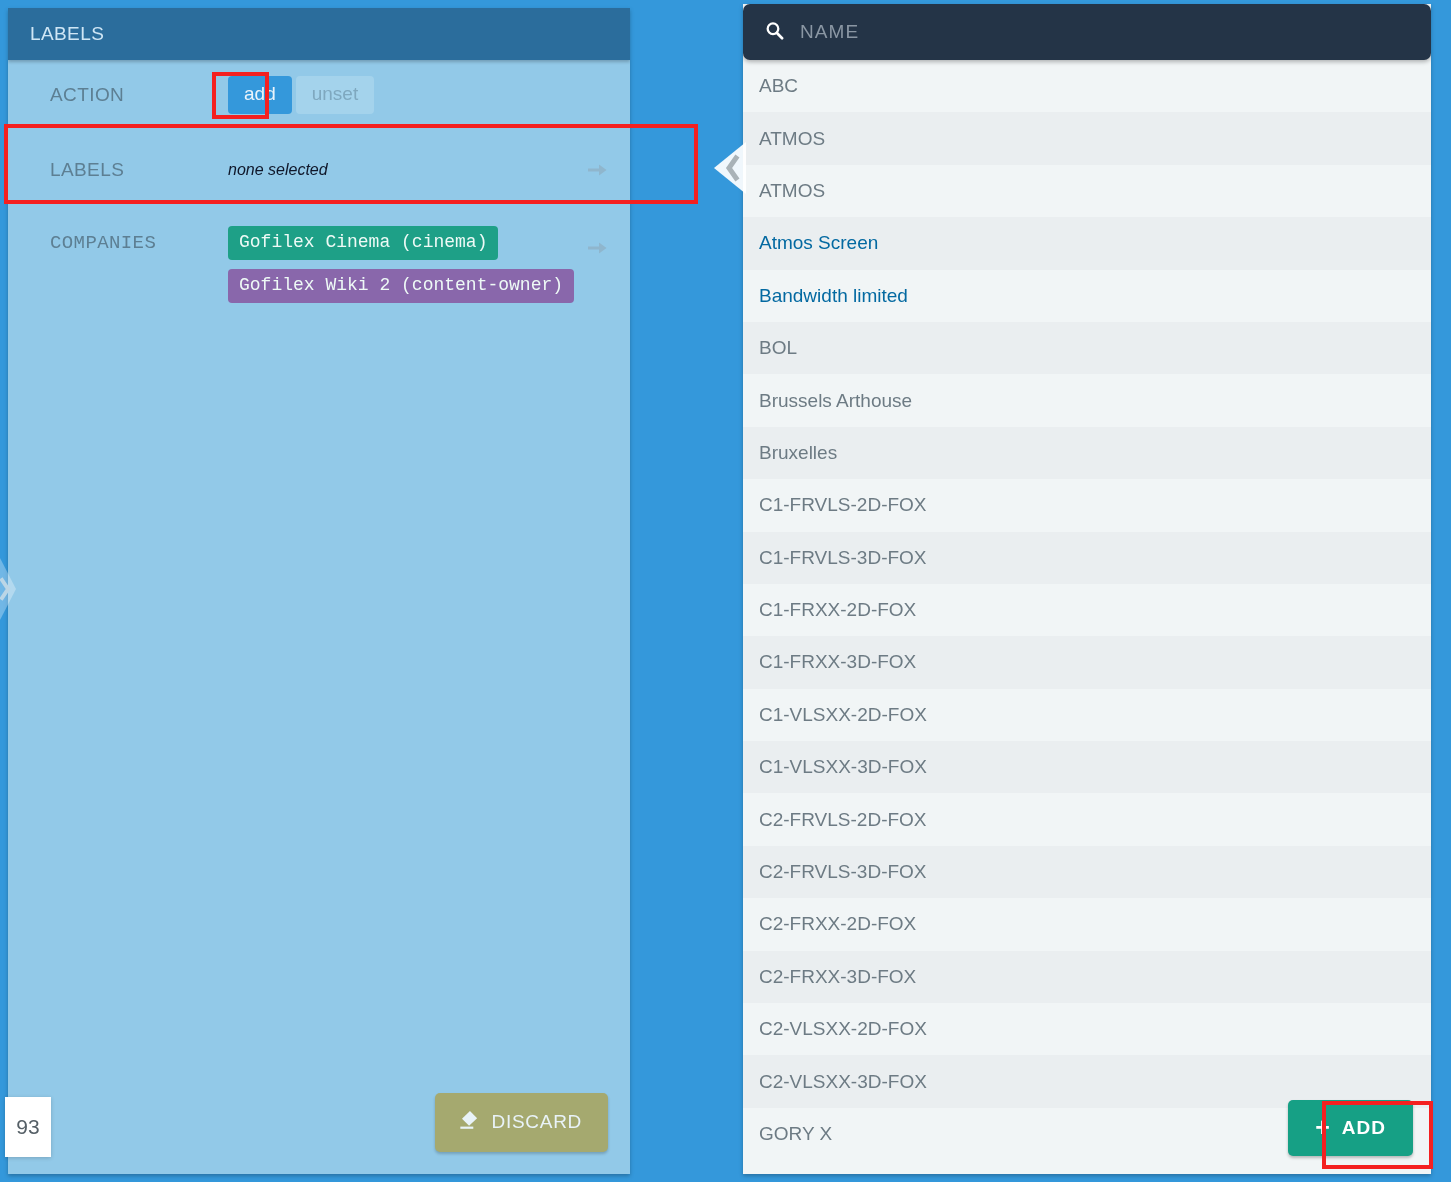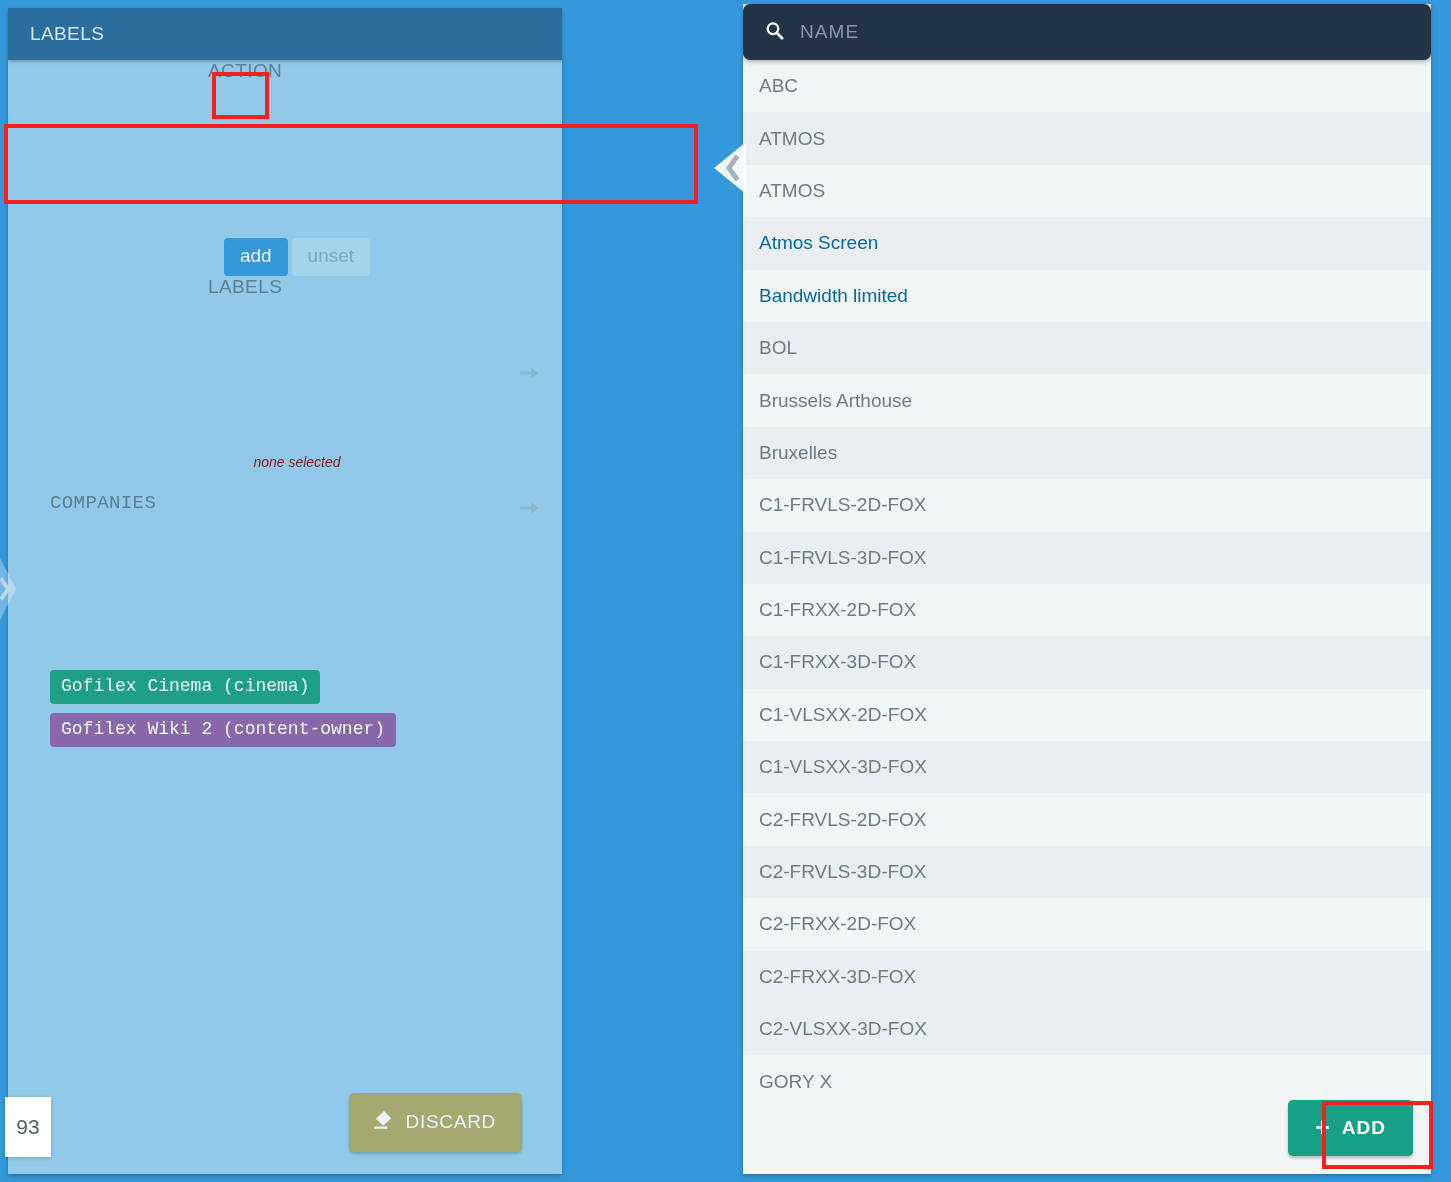--- a/index.html
+++ b/index.html
@@ -7,42 +7,41 @@
     width: 1451px; height: 1182px;
     background: #3498db;
     font-family: "Liberation Sans", sans-serif;
     overflow: hidden;
   }
   #root { position: relative; width: 1451px; height: 1182px; }
 
   
   .left-panel {
     position: absolute; left: 8px; top: 8px;
-    width: 554px; height: 1166px;
+    width: 622px; height: 1166px;
     background: #92c9e8;
     box-shadow: 0 2px 4px rgba(0,0,0,0.25);
     overflow: hidden;
   }
   .left-header {
     height: 52px;
     background: #2b6d9c;
     display: flex; align-items: center;
     padding-left: 22px;
     box-shadow: 0 2px 3px rgba(0,0,0,0.22);
     position: relative; z-index: 3;
   }
   .left-header-title {
     color: #cfe6f5; font-size: 19px; letter-spacing: .4px;
   }
   .form-row {
     position: relative;
     display: flex; align-items: center;
     min-height: 70px;
     padding: 0 18px 0 42px;
-    flex-direction: column;
   }
   .row-label {
     color: #5d7f93; font-size: 19px; letter-spacing: .4px;
     width: 178px; flex: 0 0 178px;
   }
   .row-body { flex: 1; display: flex; flex-direction: column; align-items: flex-start; gap: 9px; }
   .row-arrow {
     position: absolute; right: 22px; top: 50%; transform: translateY(-50%);
     width: 22px; height: 22px;
   }
@@ -50,32 +49,32 @@
   .toggle-group { display: flex; gap: 4px; }
   .toggle-btn {
     font-size: 19px; padding: 7px 16px 9px; border-radius: 4px;
     border: none; cursor: pointer;
     font-family: "Liberation Sans", sans-serif;
   }
   .toggle-btn.active { background: #3498db; color: #eaf4fb; }
   .toggle-btn.inactive { background: #a4d3ec; color: #7fa8bf; }
 
   .placeholder-text {
-    color: #7f1d1d; font-size: 14px; font-style: italic;
+    color: #0f172a; font-size: 16px; font-style: italic;
   }
 
   .tag {
     display: inline-block;
     color: #eefaf6; font-size: 18px;
     padding: 6px 11px 8px; border-radius: 4px;
     white-space: nowrap;
   }
 
   .discard-wrap {
-    position: absolute; right: 40px; bottom: 22px;
+    position: absolute; right: 22px; bottom: 22px;
   }
   .discard-btn {
     display: flex; align-items: center; gap: 12px;
     background: #a5a96f; border: none; border-radius: 5px;
     padding: 15px 26px 16px 22px;
     color: #e9f3f8; font-size: 19px; letter-spacing: .7px;
     cursor: pointer; box-shadow: 0 2px 3px rgba(0,0,0,.2);
     font-family: "Liberation Sans", sans-serif;
   }
 
@@ -277,20 +276,23 @@
         </div>
         <div class="result-row even">
           <span>C2-FRVLS-3D-FOX</span>
         </div>
         <div class="result-row odd">
           <span>C2-FRXX-2D-FOX</span>
         </div>
         <div class="result-row even">
           <span>C2-FRXX-3D-FOX</span>
         </div>
+        <div class="result-row odd">
+          <span>C2-VLSXX-2D-FOX</span>
+        </div>
         <div class="result-row even">
           <span>C2-VLSXX-3D-FOX</span>
         </div>
         <div class="result-row odd">
           <span>GORY X</span>
         </div>
       </div>
 
     <div class="add-wrap">
       <button class="add-btn">

